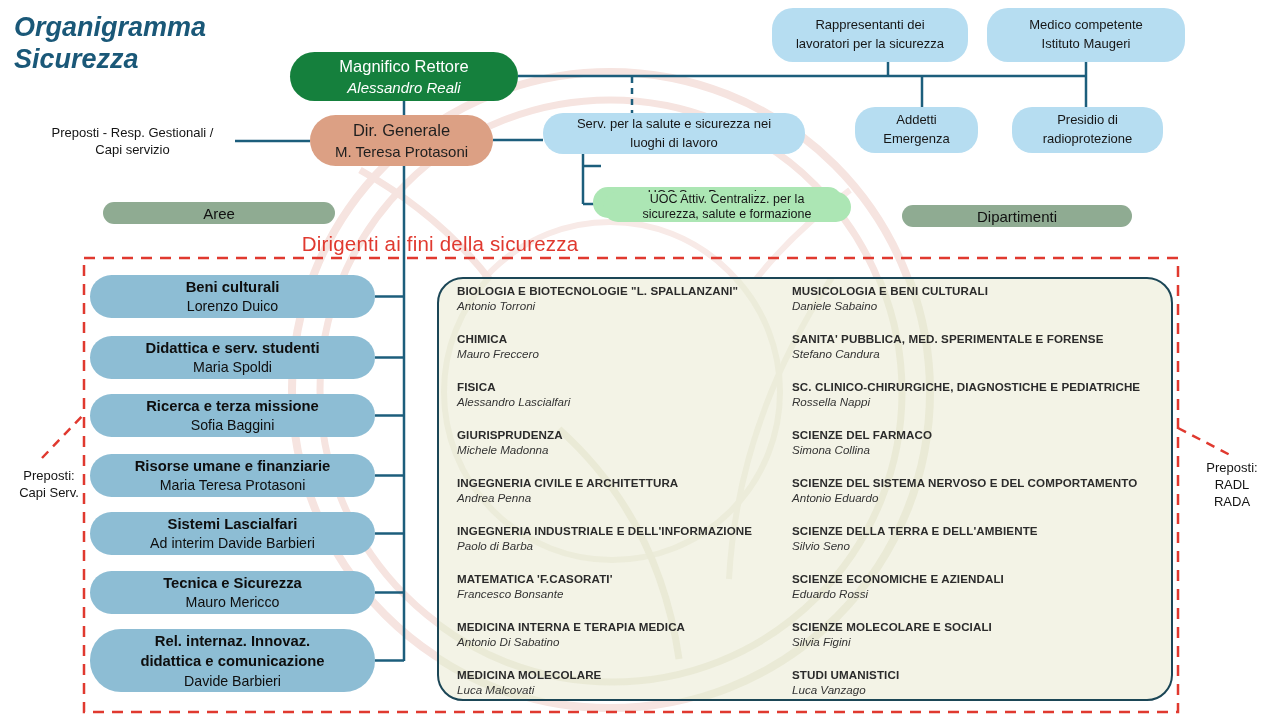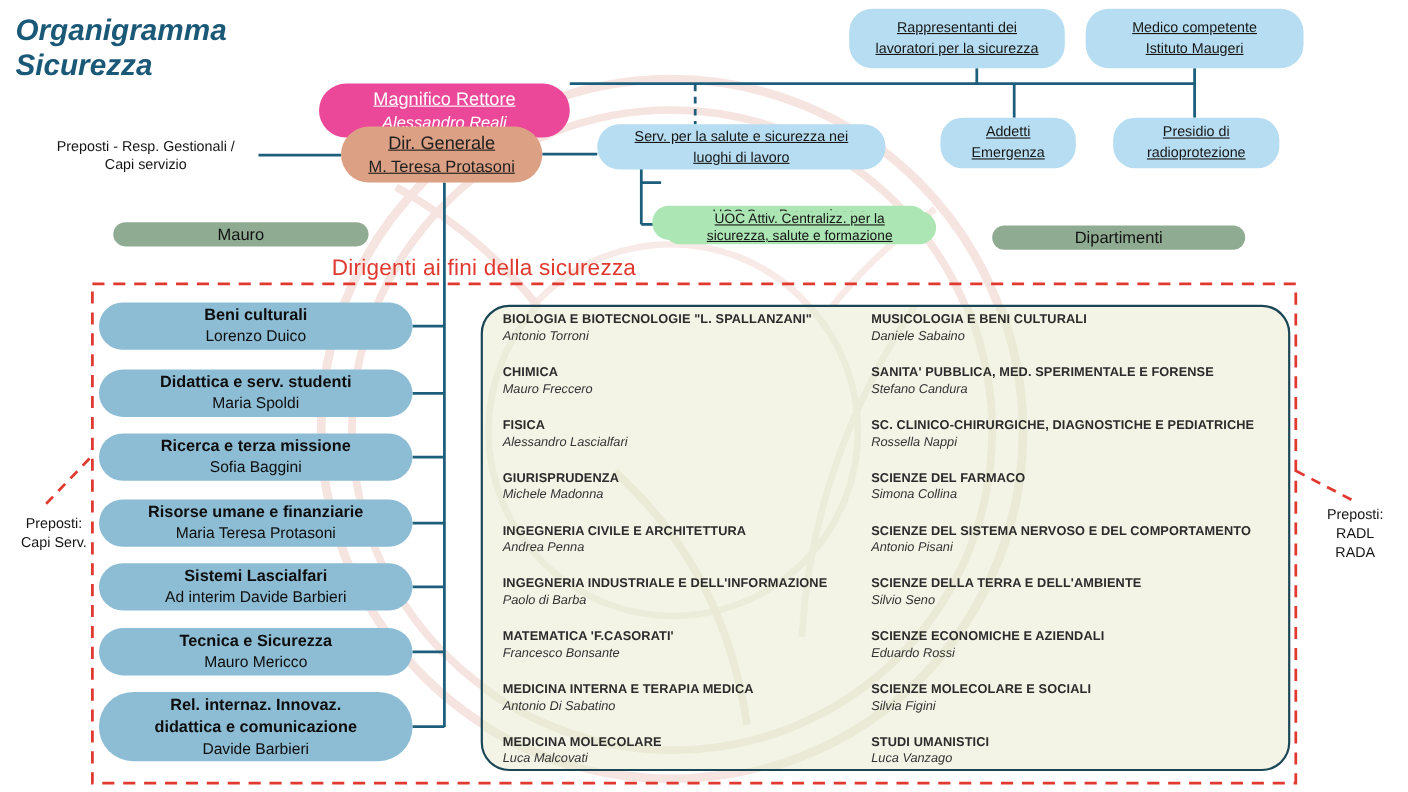--- a/index.html
+++ b/index.html
@@ -8,22 +8,22 @@
   svg{display:block;}
   .layer{position:absolute;left:0;top:0;width:1280px;height:720px;}
   .wm{z-index:0;}
   .conn{z-index:1;}
   .abs{position:absolute;z-index:2;box-sizing:border-box;}
   .ml{white-space:pre-line;}
   .center{display:flex;flex-direction:column;align-items:center;justify-content:center;text-align:center;}
 
   .page-title{font-size:27px;font-weight:bold;font-style:italic;color:#1A5878;line-height:1.2;}
 
-  .box{border-radius:26px;text-decoration:underline;}
-  .box-red{background:#ec4899;color:#ffffff;margin-top:24px;}
+  .box{border-radius:26px;}
+  .box-red{background:#15803d;color:#ffffff;}
   .box-salmon{background:#DCA084;color:#1f1f1f;}
   .box-blue{background:#B6DDF1;color:#161616;font-size:13px;line-height:1.45;}
   .box-green{background:#ACE6B4;color:#161616;font-size:12.5px;line-height:1.2;}
   .role-line{font-size:16.5px;line-height:1.4;}
   .name-line{font-size:15px;line-height:1.35;}
   .name-italic{font-style:italic;}
 
   .section-pill{background:#8FAB92;color:#111111;font-size:15px;border-radius:11px;}
 
   .dirigenti-title{color:#E0392F;font-size:20.5px;letter-spacing:.2px;}
@@ -109,21 +109,21 @@
 
   <div class="abs box box-blue center ml" style="left:772px;top:8px;width:196px;height:54px;border-radius:21px;">Rappresentanti dei
 lavoratori per la sicurezza</div>
   <div class="abs box box-blue center ml" style="left:987px;top:8px;width:198px;height:54px;border-radius:21px;">Medico competente
 Istituto Maugeri</div>
   <div class="abs box box-blue center ml" style="left:855px;top:107px;width:123px;height:46px;border-radius:20px;">Addetti
 Emergenza</div>
   <div class="abs box box-blue center ml" style="left:1012px;top:107px;width:151px;height:46px;border-radius:20px;text-align:center;">Presidio di
 radioprotezione</div>
 
-  <div class="abs section-pill center" style="left:103px;top:202px;width:232px;height:22px;">Mauro</div>
+  <div class="abs section-pill center" style="left:103px;top:202px;width:232px;height:22px;">Aree</div>
   <div class="abs section-pill center" style="left:902px;top:205px;width:230px;height:22px;">Dipartimenti</div>
 
   <div class="abs dirigenti-title" style="left:280px;top:232px;width:320px;text-align:center;">Dirigenti ai fini della sicurezza</div>
 
   <div class="abs area-pill center" style="left:90px;top:275px;width:285px;height:43px;">
     <div class="pill-title">Beni culturali</div>
     <div class="pill-name">Lorenzo Duico</div>
   </div>
   <div class="abs area-pill center" style="left:90px;top:336px;width:285px;height:43px;">
     <div class="pill-title">Didattica e serv. studenti</div>
@@ -211,21 +211,21 @@
       <div class="dept">
         <div class="dept-name">SC. CLINICO-CHIRURGICHE, DIAGNOSTICHE E PEDIATRICHE</div>
         <div class="dept-head">Rossella Nappi</div>
       </div>
       <div class="dept">
         <div class="dept-name">SCIENZE DEL FARMACO</div>
         <div class="dept-head">Simona Collina</div>
       </div>
       <div class="dept">
         <div class="dept-name">SCIENZE DEL SISTEMA NERVOSO E DEL COMPORTAMENTO</div>
-        <div class="dept-head">Antonio Pisani</div>
+        <div class="dept-head">Antonio Eduardo</div>
       </div>
       <div class="dept">
         <div class="dept-name">SCIENZE DELLA TERRA E DELL'AMBIENTE</div>
         <div class="dept-head">Silvio Seno</div>
       </div>
       <div class="dept">
         <div class="dept-name">SCIENZE ECONOMICHE E AZIENDALI</div>
         <div class="dept-head">Eduardo Rossi</div>
       </div>
       <div class="dept">

